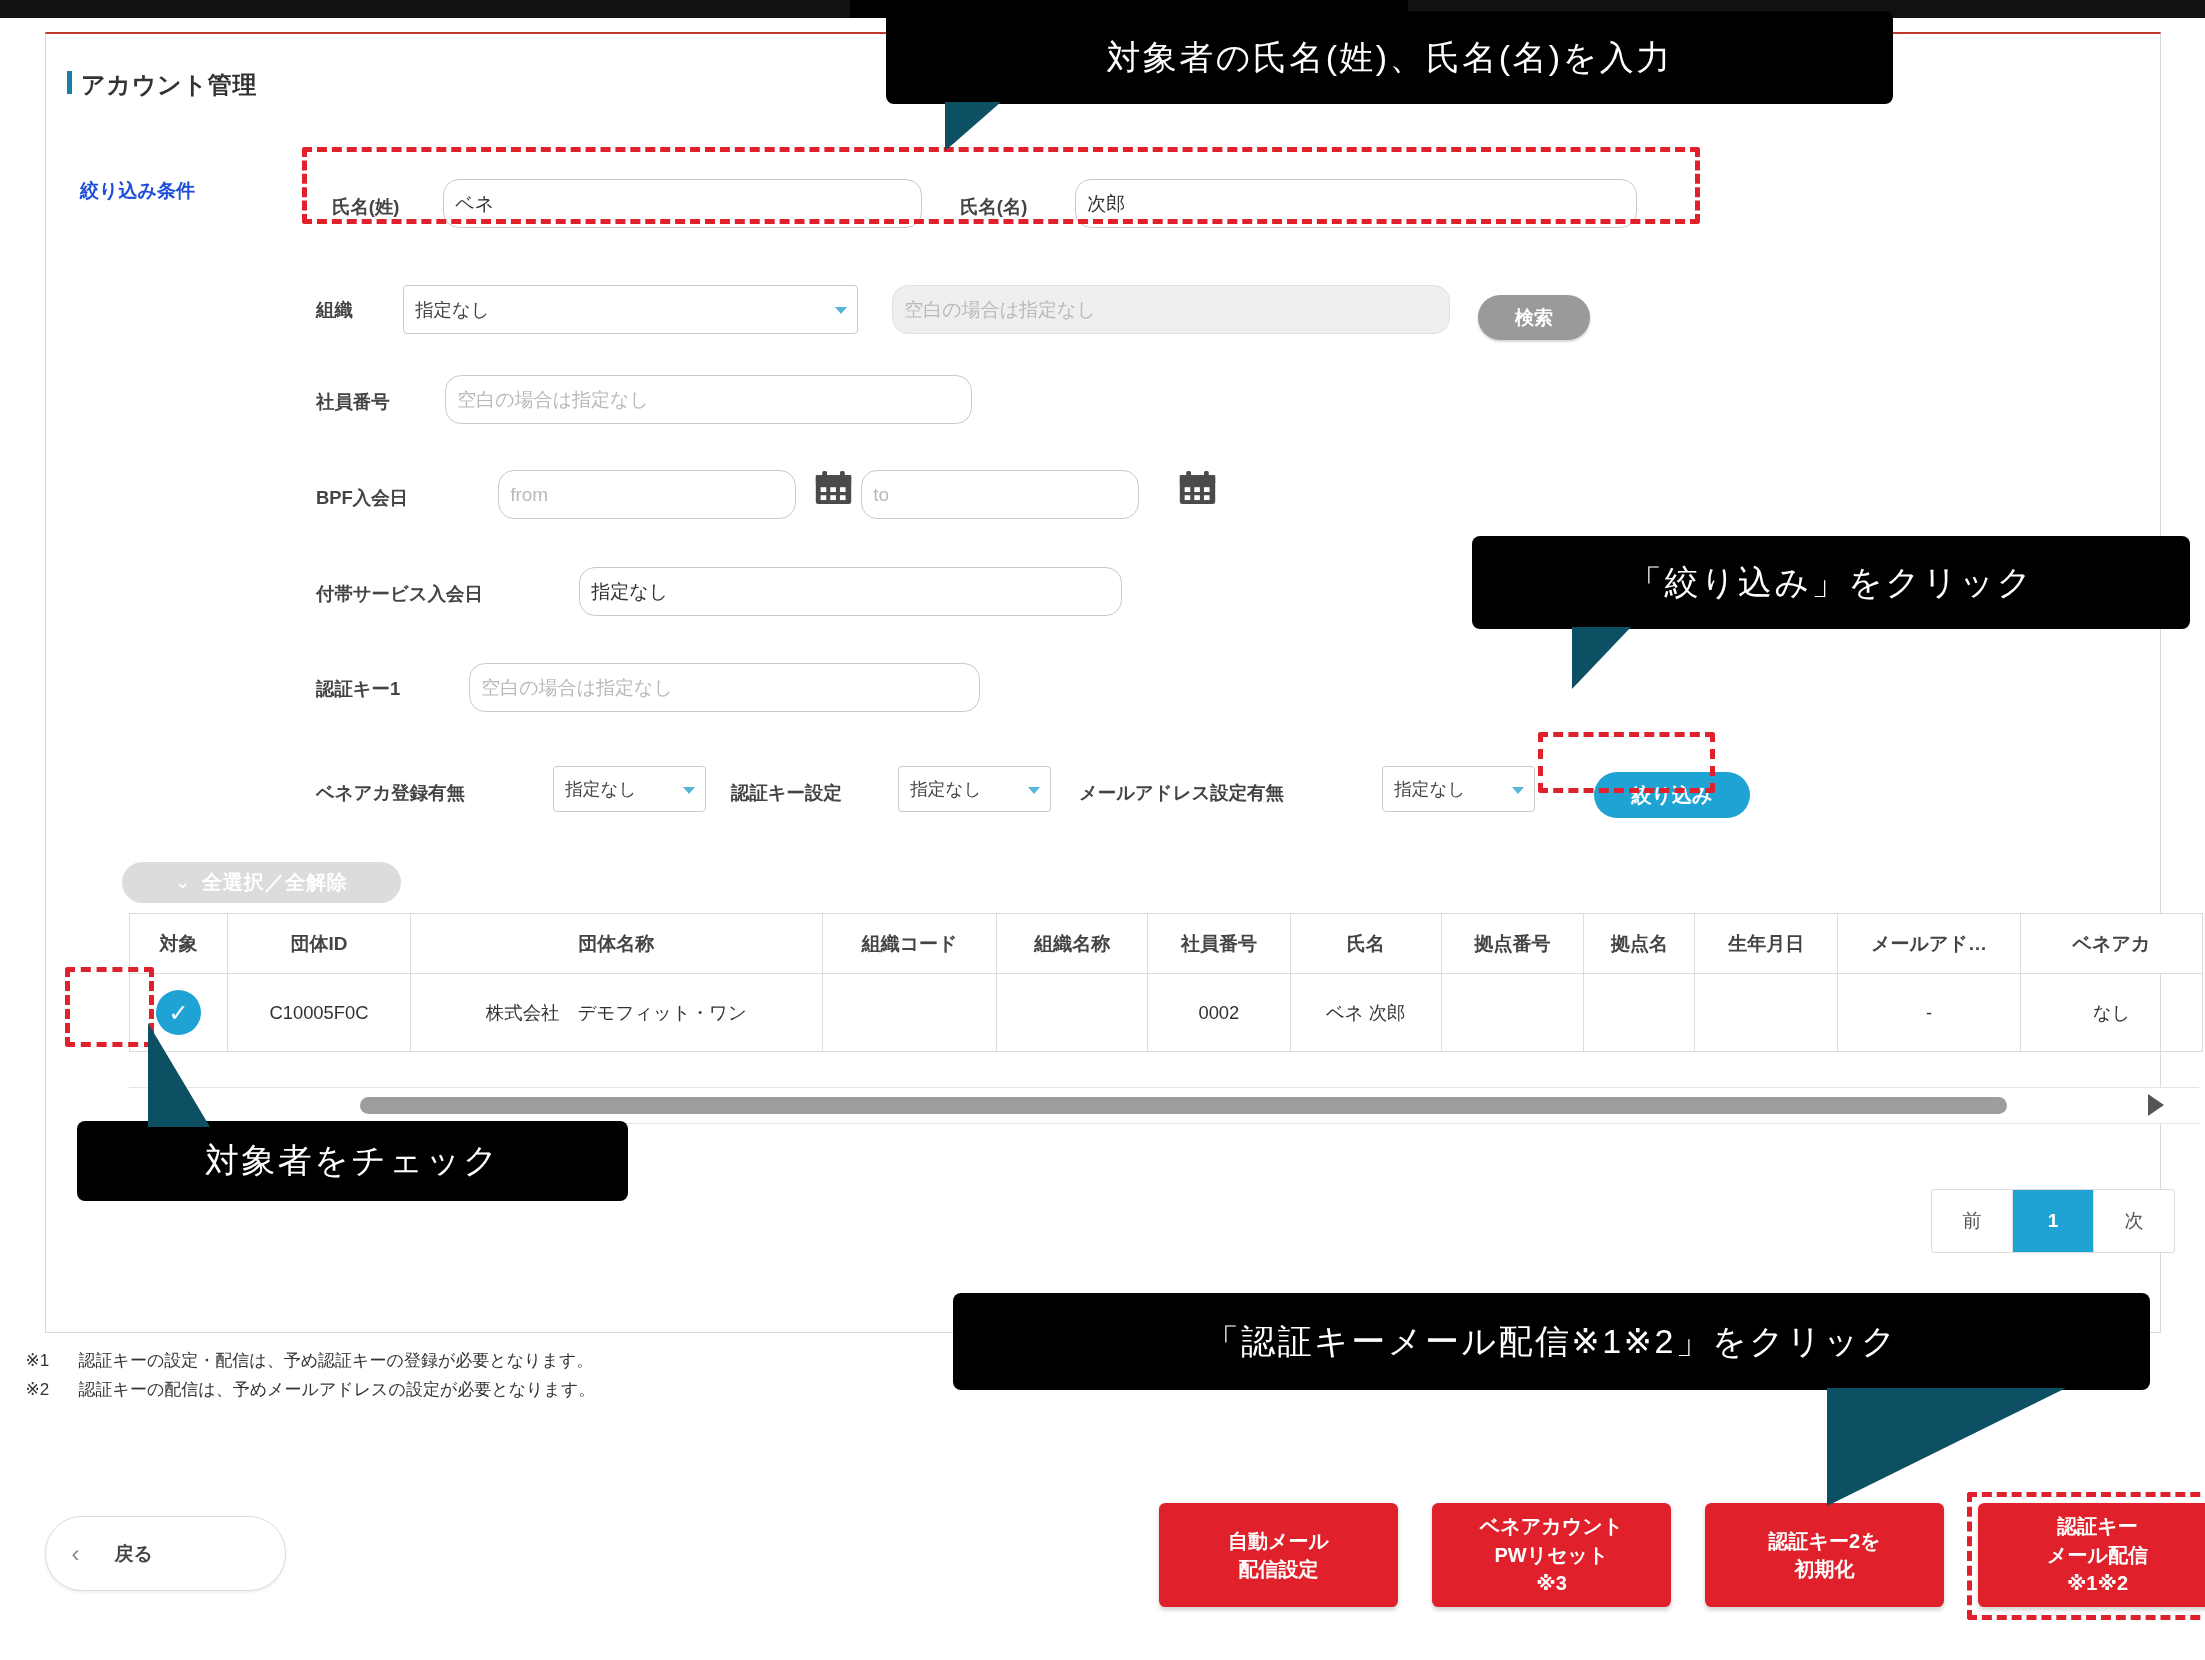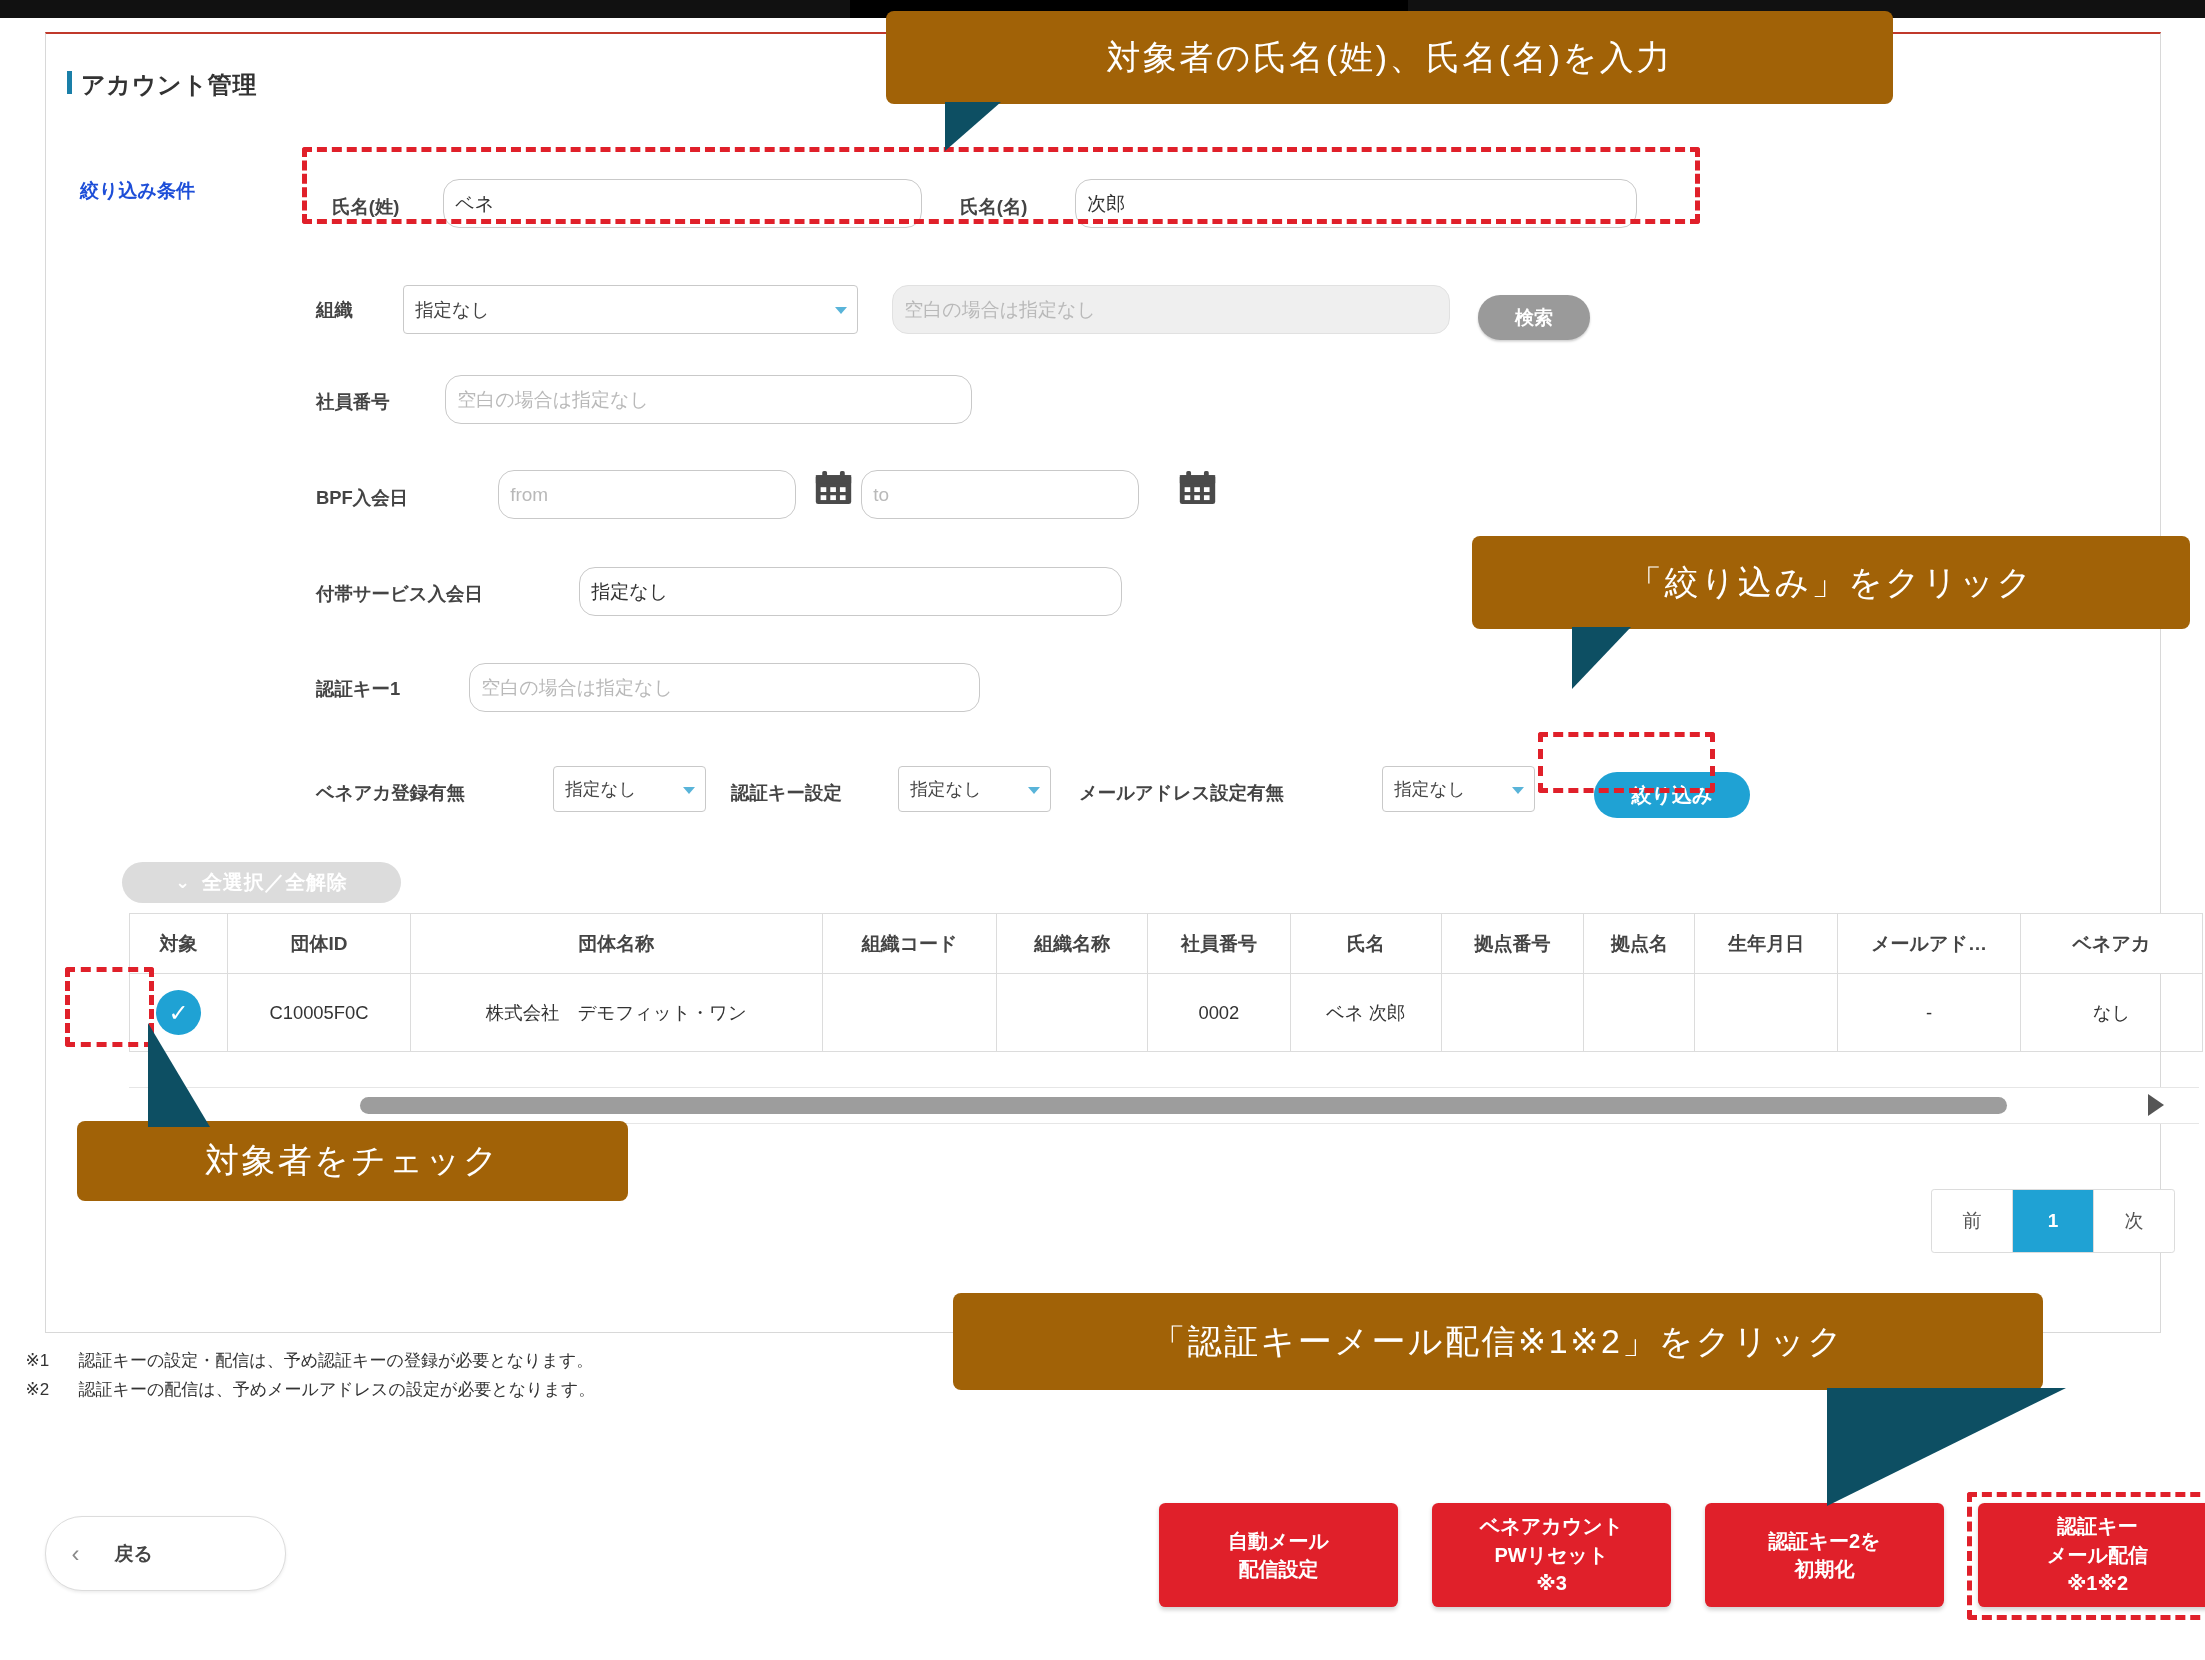--- a/index.html
+++ b/index.html
@@ -335,21 +335,21 @@
     position: absolute;
     border: 5.6px dashed #e0202a;
     border-radius: 3.2px;
     box-sizing: border-box;
     pointer-events: none;
   }
 
   
   .callout {
     position: absolute;
-    background: #a16207;
+    background: #000000;
     color: #fff;
     border-radius: 8px;
     display: flex;
     align-items: center;
     justify-content: center;
     font-size: 34px;
     letter-spacing: 2.4px;
     box-sizing: border-box;
     padding: 0 21px;
     white-space: nowrap;
@@ -564,15 +564,15 @@
 
 <div class="callout" style="left:886px; top:11.2px; width:1007px; height:93px;">対象者の氏名(姓)、氏名(名)を入力</div>
 <div class="tail" style="left:945px; top:102px; border-left:0 solid transparent; border-right:56px solid transparent; border-top:49px solid #0d4f63;"></div>
 
 <div class="callout" style="left:1472px; top:536px; width:718px; height:93px;">「絞り込み」をクリック</div>
 <div class="tail" style="left:1572px; top:627px; border-left:0 solid transparent; border-right:59px solid transparent; border-top:62px solid #0d4f63;"></div>
 
 <div class="callout" style="left:77px; top:1121px; width:551px; height:80px;">対象者をチェック</div>
 <div class="tail" style="left:148px; top:1023px; border-left:0 solid transparent; border-right:62px solid transparent; border-bottom:104px solid #0d4f63;"></div>
 
-<div class="callout" style="left:953px; top:1293px; width:1090px; height:97px;">「認証キーメール配信※1※2」をクリック</div>
+<div class="callout" style="left:953px; top:1293px; width:1197px; height:97px;">「認証キーメール配信※1※2」をクリック</div>
 <div class="tail" style="left:1827px; top:1388px; border-left:0 solid transparent; border-right:239px solid transparent; border-top:118px solid #0d4f63;"></div>
 
 
 </body></html>

